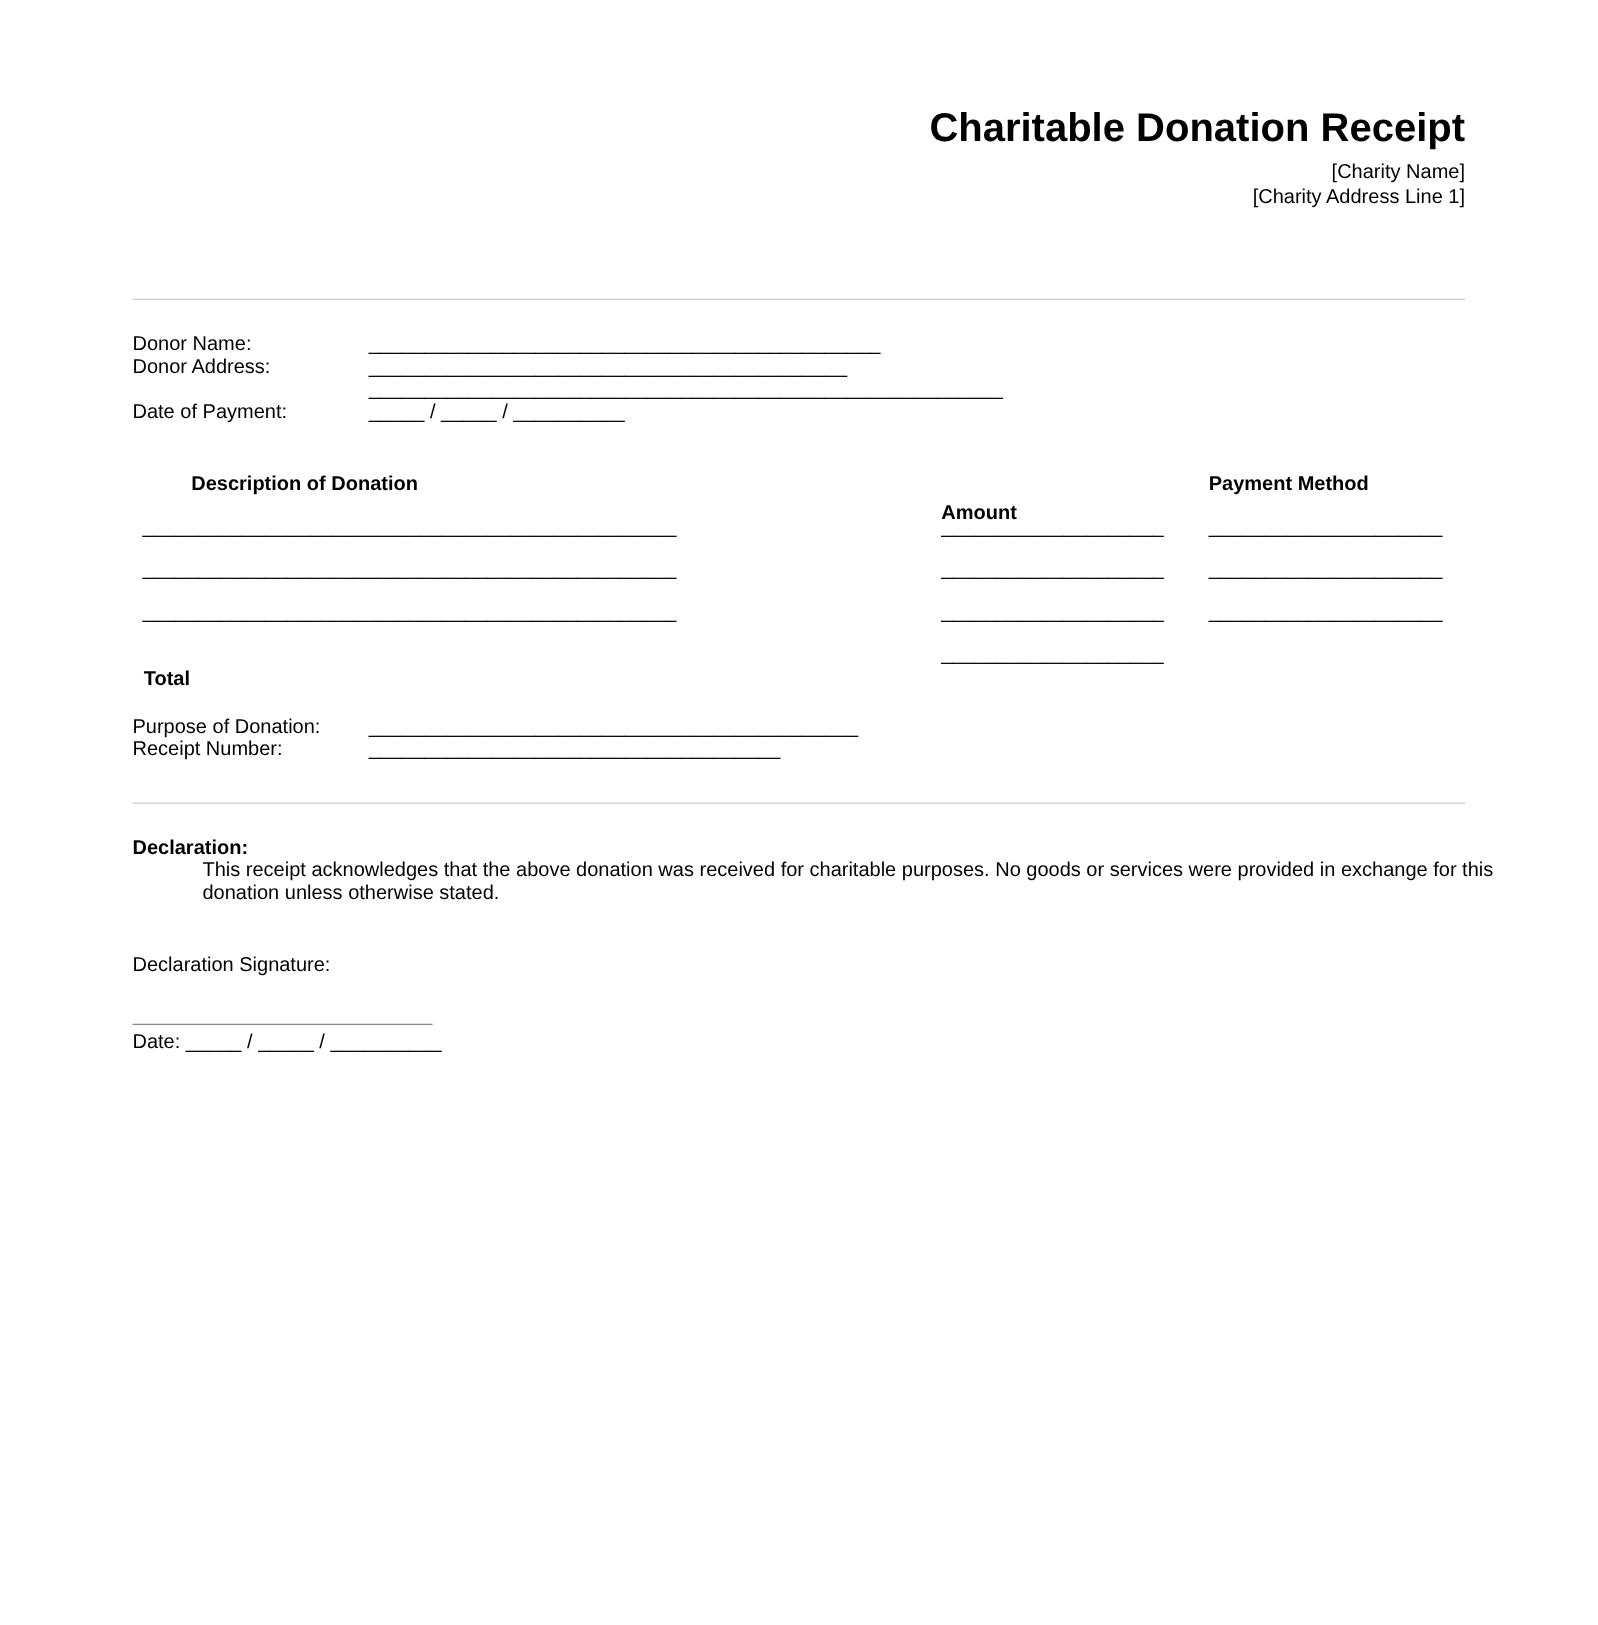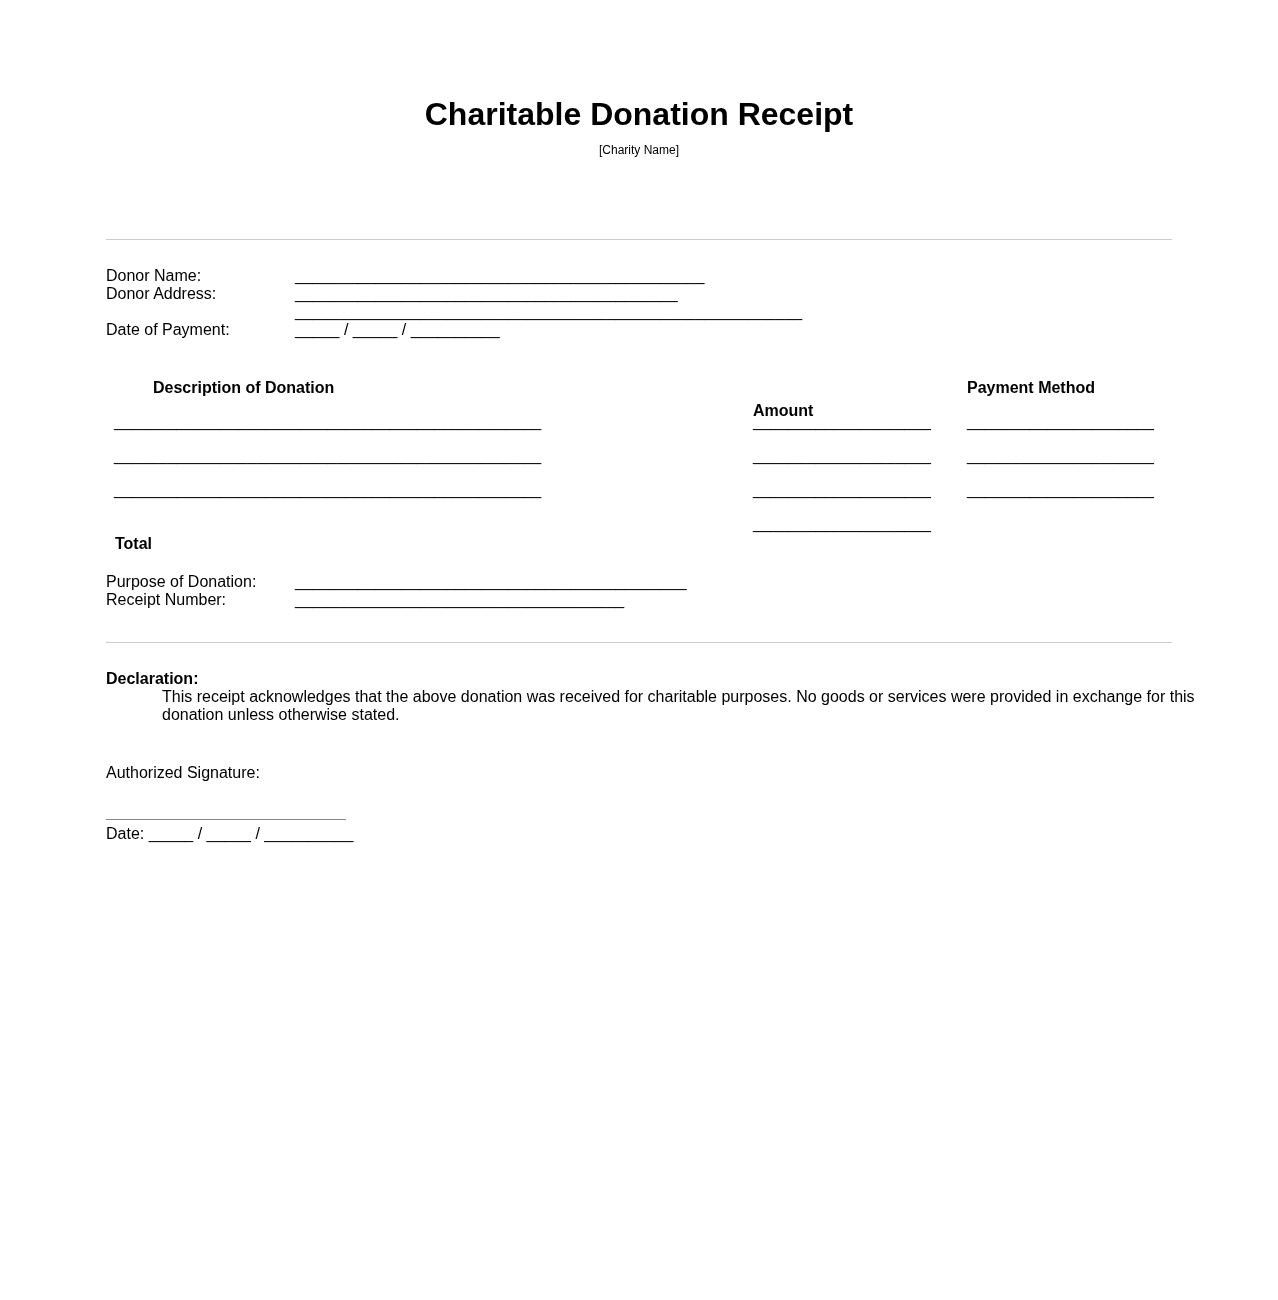--- a/index.html
+++ b/index.html
@@ -1,23 +1,23 @@
 <!DOCTYPE html>
 <html><head>
 <meta charset="utf-8">
 <style>
   html, body { margin: 0; padding: 0; background: #ffffff; }
   body {
     width: 1278px; height: 1300px; position: relative;
     font-family: "Liberation Sans", sans-serif; color: #000; font-size: 16px;
   }
   .page { position: absolute; left: 106px; top: 0; width: 1066px; }
-  .header { position: absolute; left: 0; width: 1066px; top: 96px; text-align: center; }
+  .header { position: absolute; left: 0; width: 1066px; top: 84px; text-align: right; }
   .title { font-size: 32px; font-weight: bold; margin: 0; line-height: 36px; }
-  .charity-lines { margin-top: 8px; line-height: 20px; font-size: 12px; }
+  .charity-lines { margin-top: 8px; line-height: 20px; font-size: 16px; }
   .hr { position: absolute; left: 0; width: 1066px; height: 1px; background: #cccccc; }
   .field-row { position: absolute; left: 0; height: 18px; line-height: 18px; white-space: nowrap; }
   .field-label { position: absolute; left: 0; }
   .field-blank { position: absolute; left: 174px; margin-left: 15px; }
   .col-head { position: absolute; font-weight: bold; line-height: 18px; }
   .blank { white-space: pre; }
   .decl-title { position: absolute; left: 0; top: 670px; font-weight: bold; line-height: 18px; }
   .decl-text { position: absolute; left: 12px; top: 688px; width: 1066px; line-height: 18px; margin-left: 44px; }
   .sig-label { position: absolute; left: 0; top: 764px; line-height: 18px; }
   .sig-line { position: absolute; left: 0; top: 819px; width: 240px; height: 1px; background: #888888; }
@@ -25,20 +25,21 @@
 </style>
 </head>
 <body>
 
 <div class="page">
 
   <div class="header">
     <h1 class="title">Charitable Donation Receipt</h1>
     <div class="charity-lines">
       <div>[Charity Name]</div>
+      <div>[Charity Address Line 1]</div>
     </div>
   </div>
 
   <div class="hr" style="top:239px;"></div>
 
   <div class="field-row" style="top:267px;">
     <span class="field-label">Donor Name:</span>
     <span class="field-blank blank">______________________________________________</span>
   </div>
   <div class="field-row" style="top:285px;">
@@ -86,17 +87,17 @@
   <div class="field-row" style="top:591px;">
     <span class="field-label">Receipt Number:</span>
     <span class="field-blank blank">_____________________________________</span>
   </div>
 
   <div class="hr" style="top:642px;"></div>
 
   <div class="decl-title">Declaration:</div>
   <div class="decl-text">This receipt acknowledges that the above donation was received for charitable purposes. No goods or services were provided in exchange for this donation unless otherwise stated.</div>
 
-  <div class="sig-label">Authorized Signature:</div>
+  <div class="sig-label">Declaration Signature:</div>
   <div class="sig-line"></div>
   <div class="sig-date">Date: _____ / _____ / __________</div>
 
 </div>
 
 </body></html>

